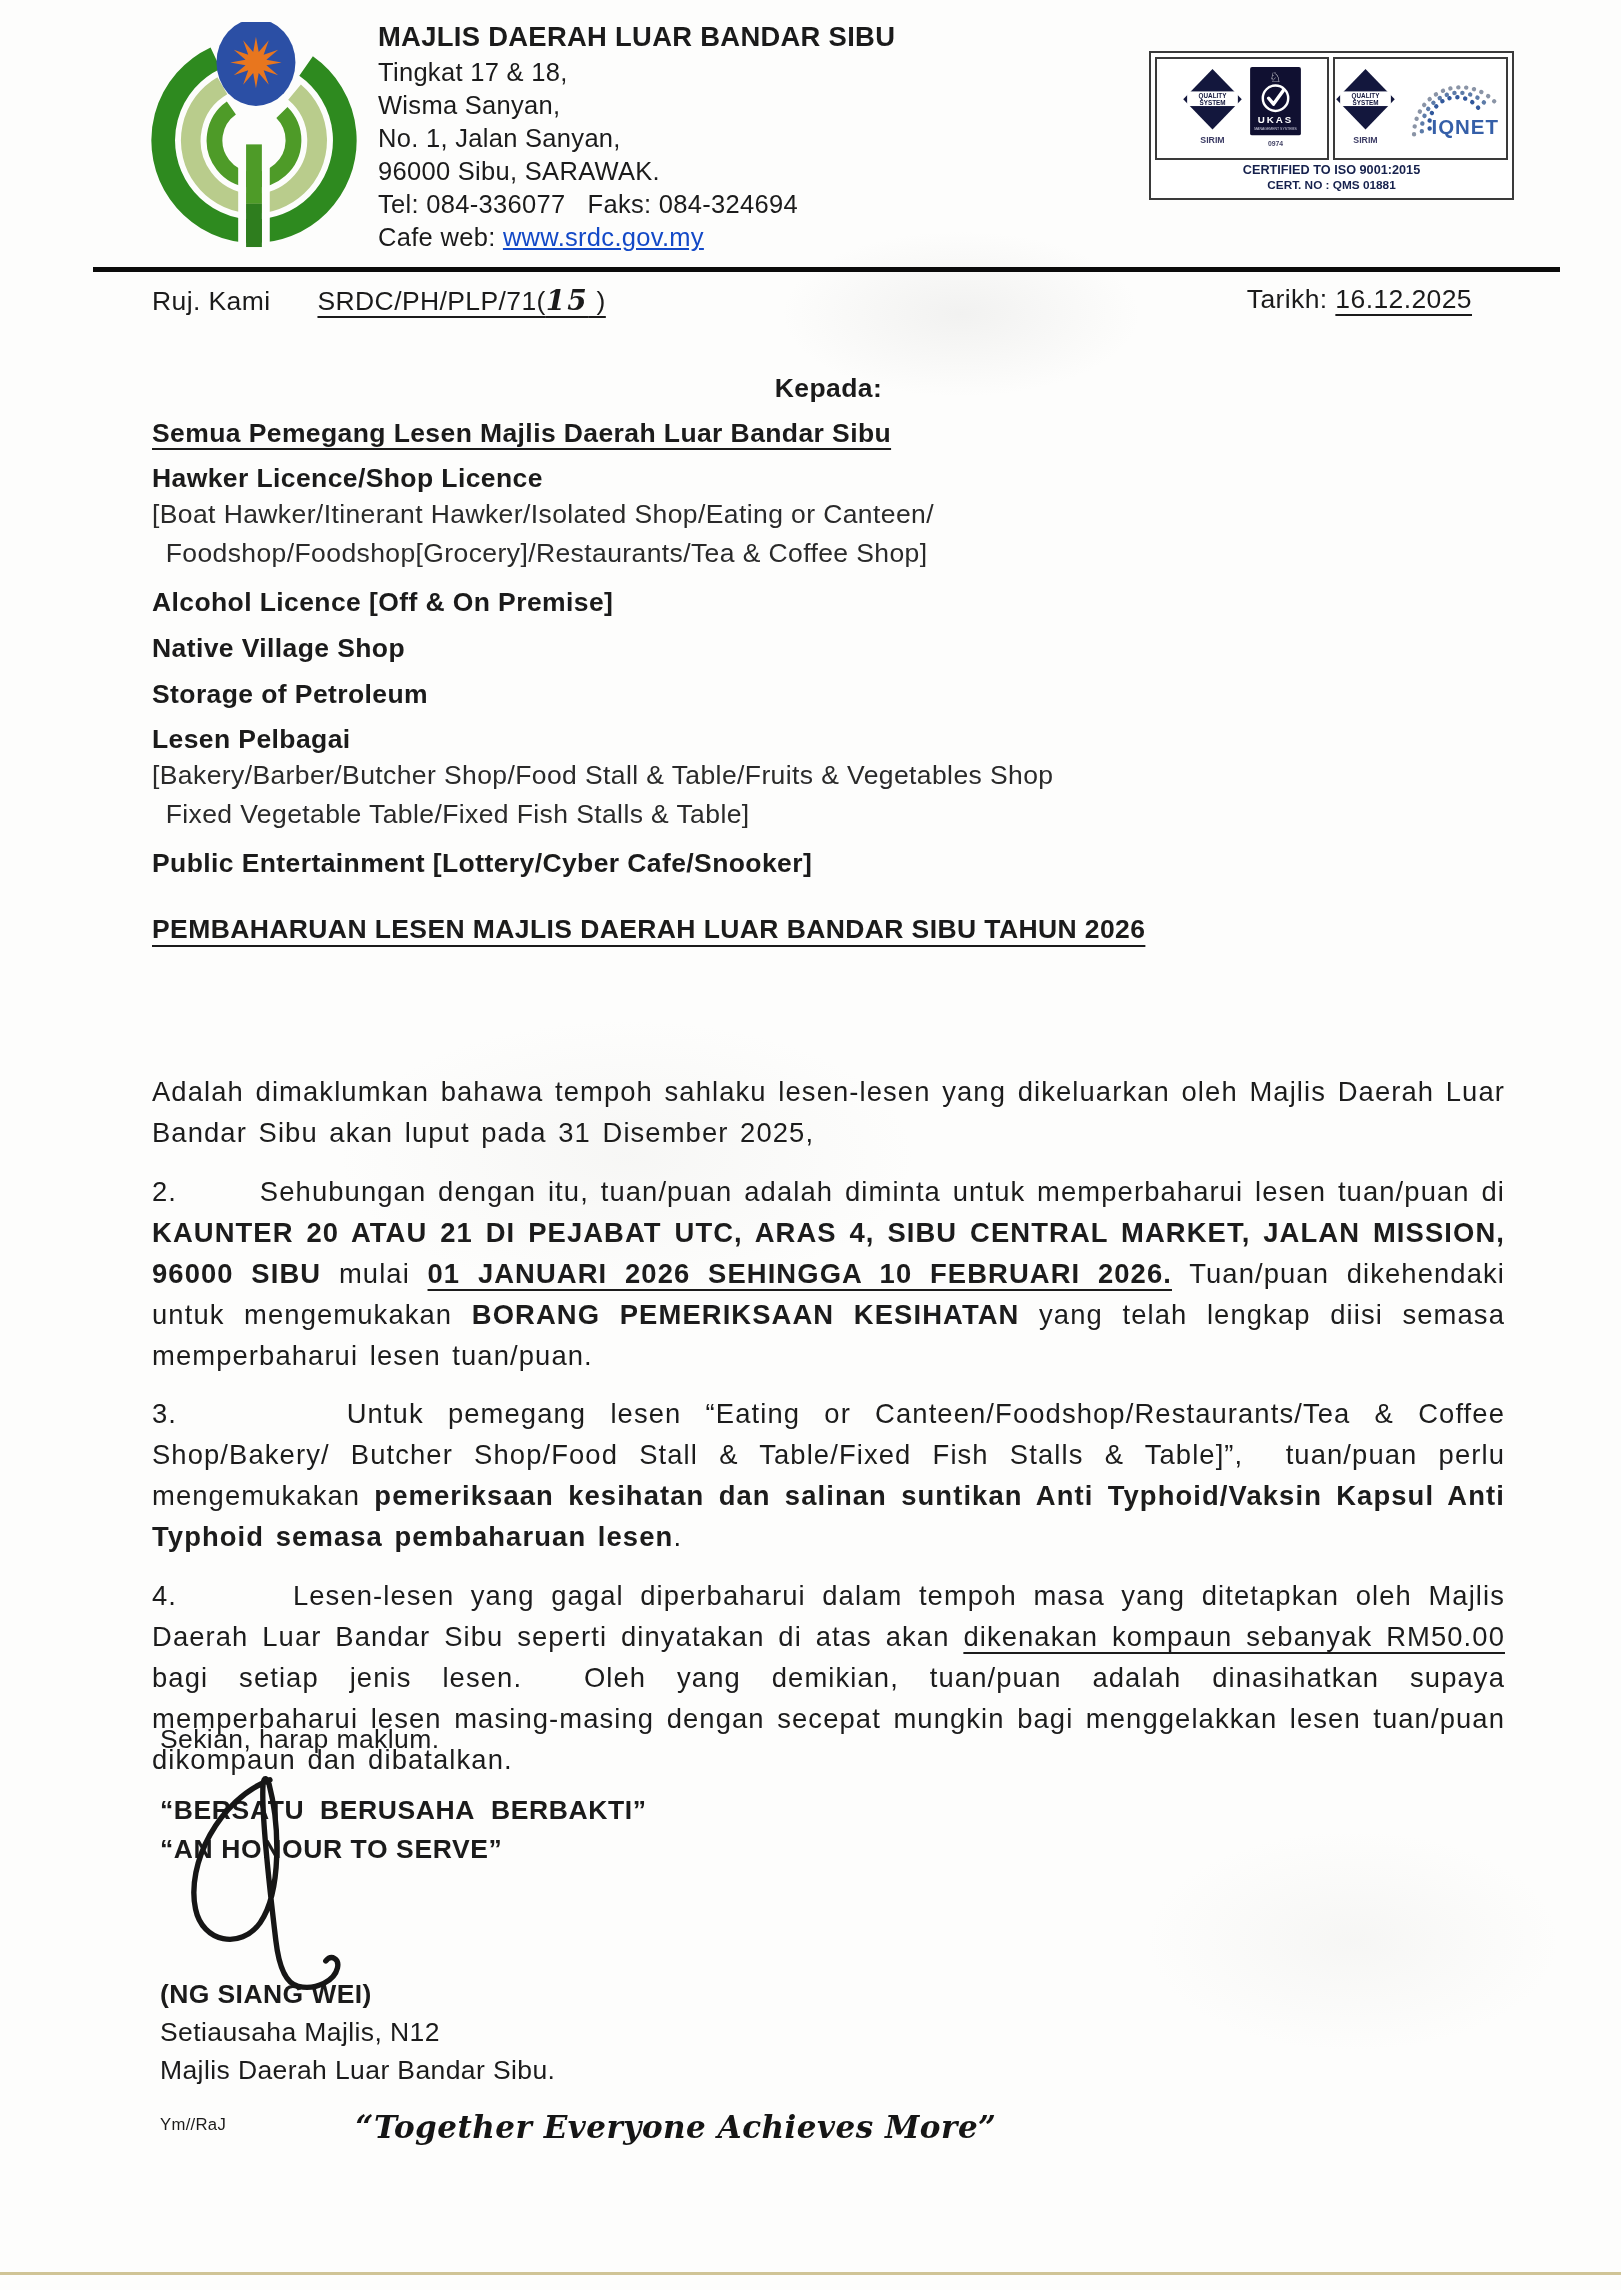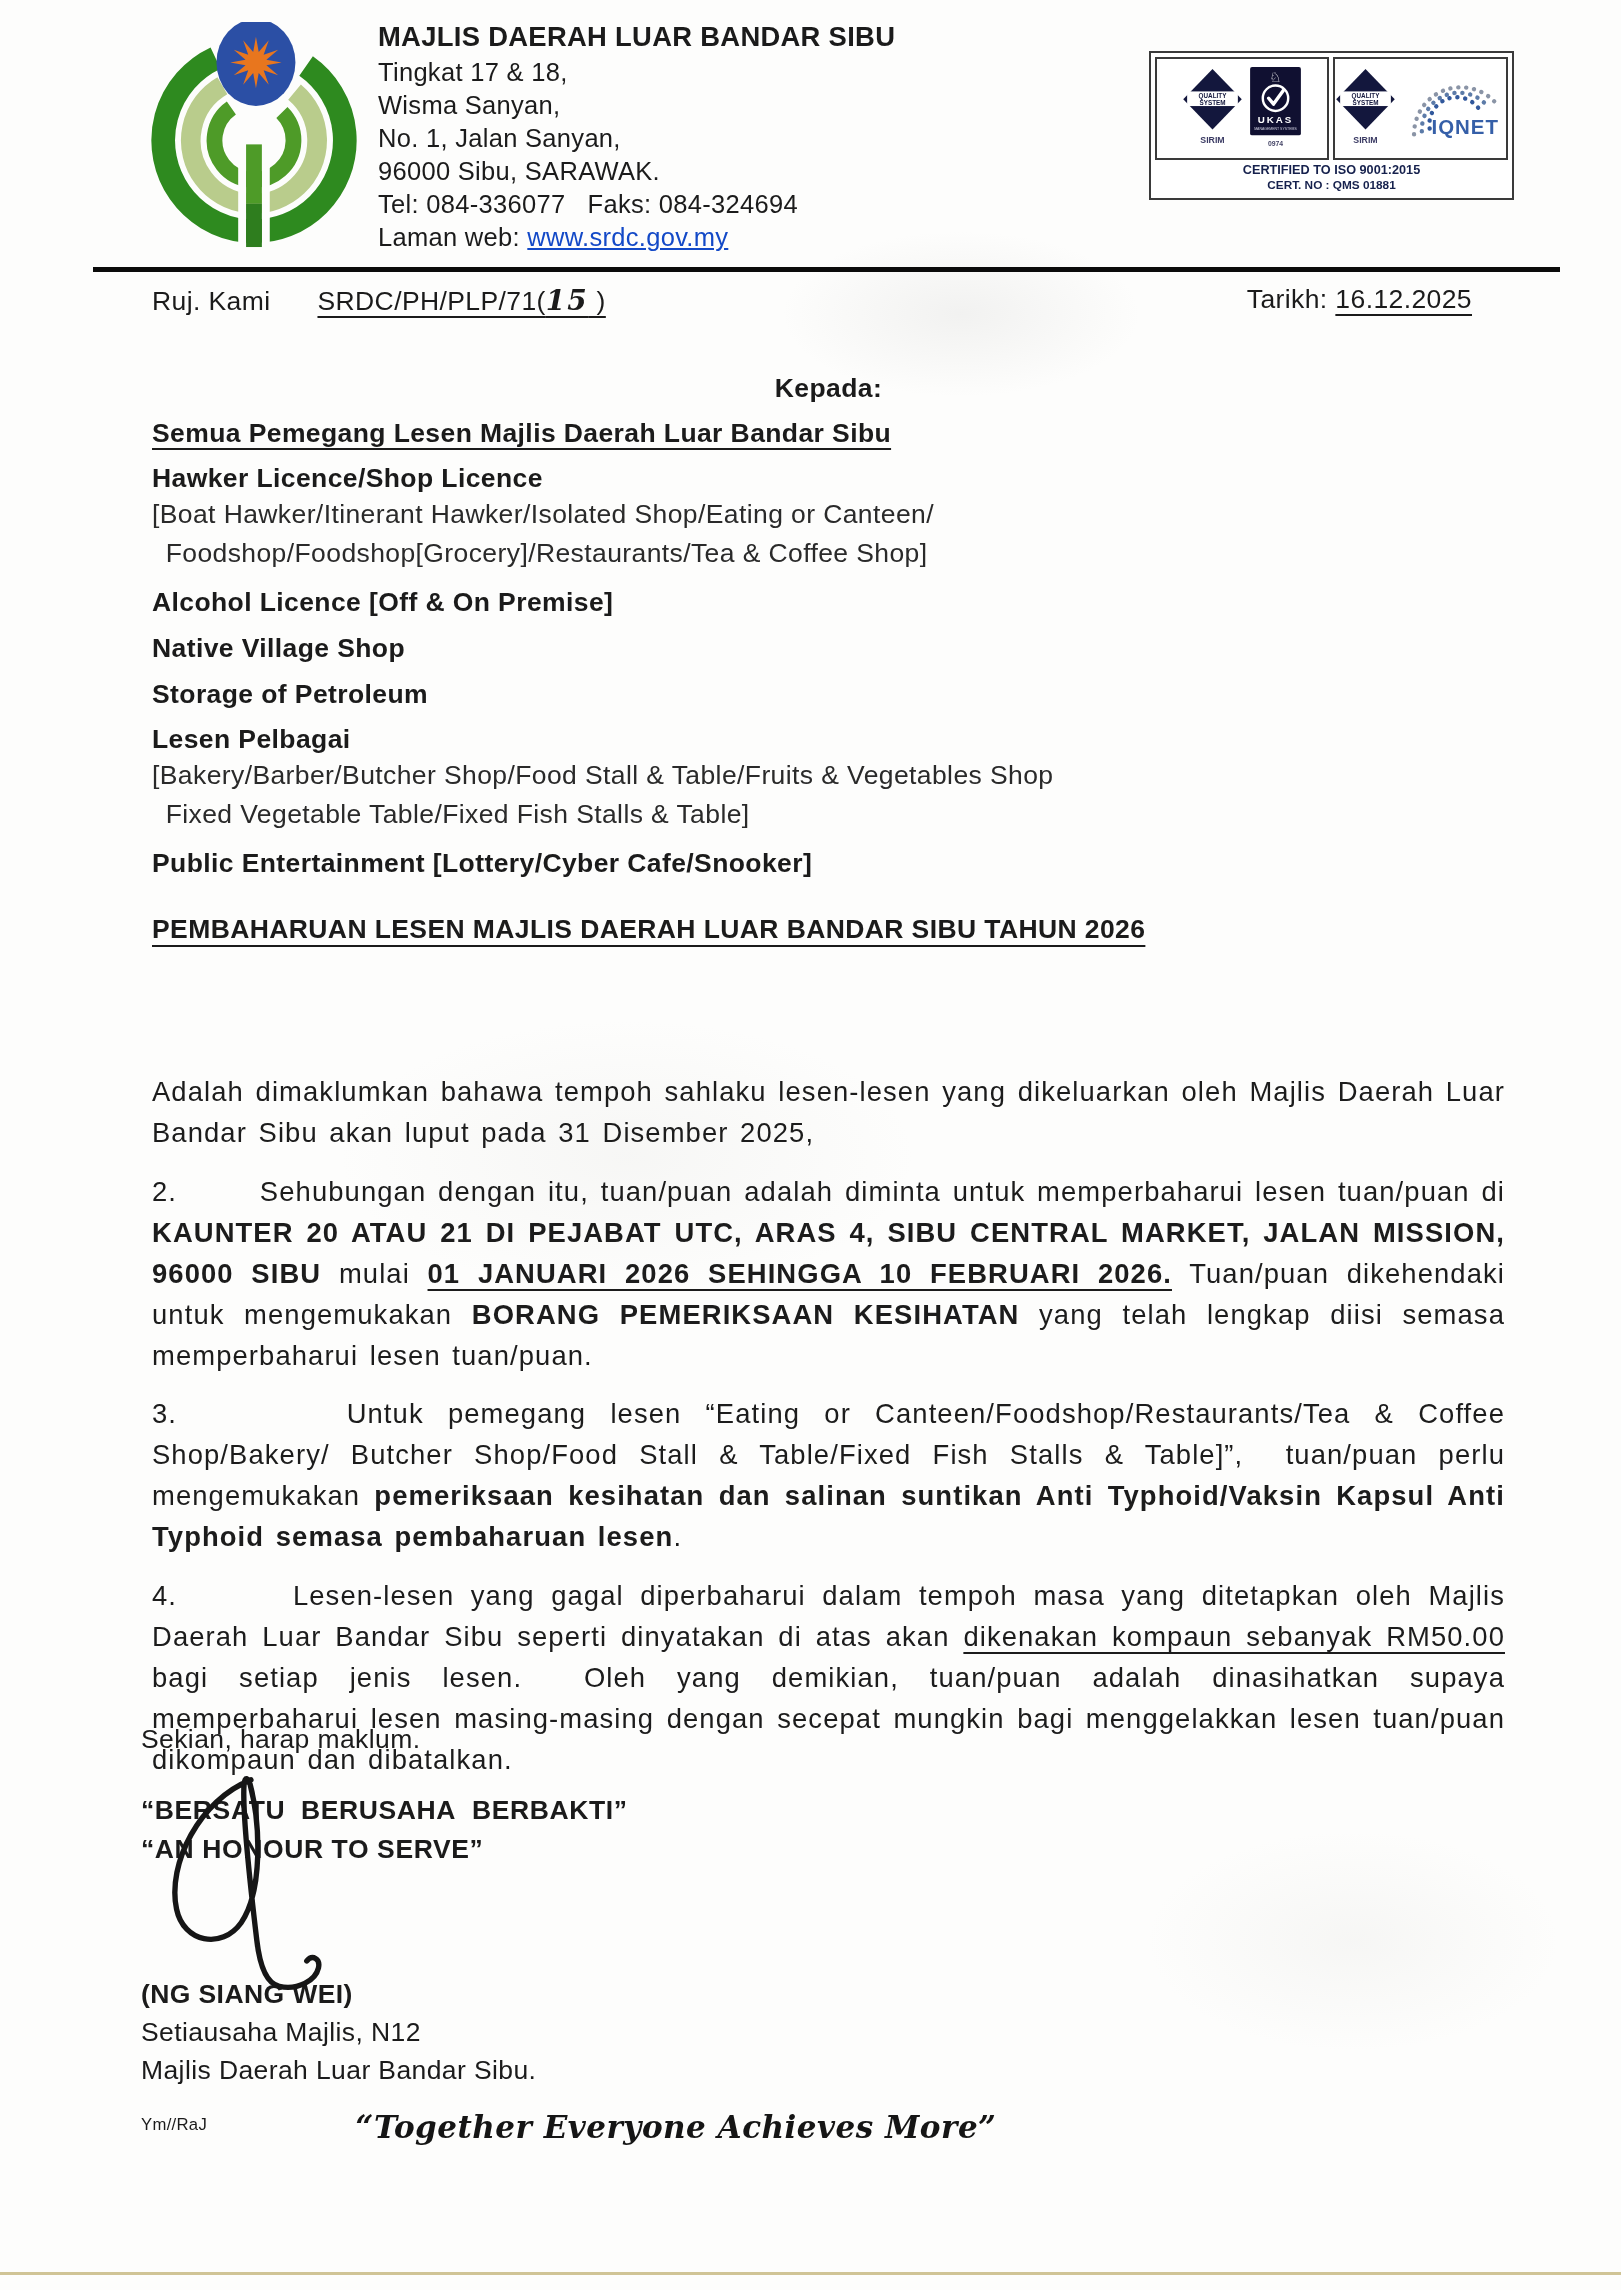--- a/index.html
+++ b/index.html
@@ -58,21 +58,21 @@
   .salutation{font-size:26.5px;letter-spacing:0.4px;margin-top:39px;line-height:33px;}
   .subject{font-size:26.5px;font-weight:bold;letter-spacing:0.4px;margin-top:33px;line-height:33px;
     text-decoration:underline;text-underline-offset:6.9px;}
 
   
   .block-b{position:absolute;left:152px;top:1023px;width:1353px;}
   .para{font-size:27.4px;letter-spacing:1.1px;word-spacing:2.9px;line-height:41px;text-align:justify;color:#1c1c1c;margin-top:48px;}
   .para + .para{margin-top:17.6px;}
 
   
-  .block-c{position:absolute;left:141px;top:1723px;width:1353px;}
+  .block-c{position:absolute;left:160px;top:1723px;width:1353px;}
   .sekian{font-size:26.5px;letter-spacing:0.4px;line-height:33px;}
   .motto{font-size:26.5px;font-weight:bold;letter-spacing:0.6px;line-height:39px;}
   .motto.first{margin-top:35px;}
   .sig-name{font-size:26.5px;font-weight:bold;letter-spacing:0.4px;line-height:38px;margin-top:106px;}
   .sig-line{font-size:26.5px;letter-spacing:0.4px;line-height:38px;}
   .initials{font-size:16.7px;letter-spacing:0.3px;margin-top:25.5px;}
   .signature{position:absolute;left:7.8px;top:51px;width:245px;height:230px;pointer-events:none;}
 
   
   .footer-quote{position:absolute;left:0;top:2109px;width:1352px;text-align:center;
@@ -96,21 +96,21 @@
     <polygon points="140,41 124.6,38.2 136.5,28 121.8,33.2 127,18.5 116.8,30.4 114,15 111.2,30.4 101,18.5 106.2,33.2 91.5,28 103.4,38.2 88,41 103.4,43.8 91.5,54 106.2,48.8 101,63.5 111.2,51.6 114,67 116.8,51.6 127,63.5 121.8,48.8 136.5,54 124.6,43.8" fill="#e8761e"></polygon>
   </svg>
 
   <div class="hdr-text">
     <div class="hdr-title">MAJLIS DAERAH LUAR BANDAR SIBU</div>
     <div class="hdr-line">Tingkat 17 &amp; 18,</div>
     <div class="hdr-line">Wisma Sanyan,</div>
     <div class="hdr-line">No. 1, Jalan Sanyan,</div>
     <div class="hdr-line">96000 Sibu, SARAWAK.</div>
     <div class="hdr-line">Tel: 084-336077&nbsp;&nbsp; Faks: 084-324694</div>
-    <div class="hdr-line"><span>Laman web: </span><a class="hdr-link" href="#">www.srdc.gov.my</a></div>
+    <div class="hdr-line"><span>Cafe web: </span><a class="hdr-link" href="#">www.srdc.gov.my</a></div>
   </div>
 
   <div class="cert-box">
     <div class="cert-cells">
       <div class="cert-cell">
         <svg width="61" height="80" viewBox="0 0 62 82">
           <polygon points="31,1 61,32 31,63 1,32" fill="#13173d"></polygon>
           <rect x="5" y="24" width="52" height="15" fill="#ffffff"></rect>
           <text x="31" y="31" text-anchor="middle" font-size="6.5" font-weight="bold" fill="#13173d">QUALITY</text>
           <text x="31" y="38" text-anchor="middle" font-size="6.5" font-weight="bold" fill="#13173d">SYSTEM</text>

